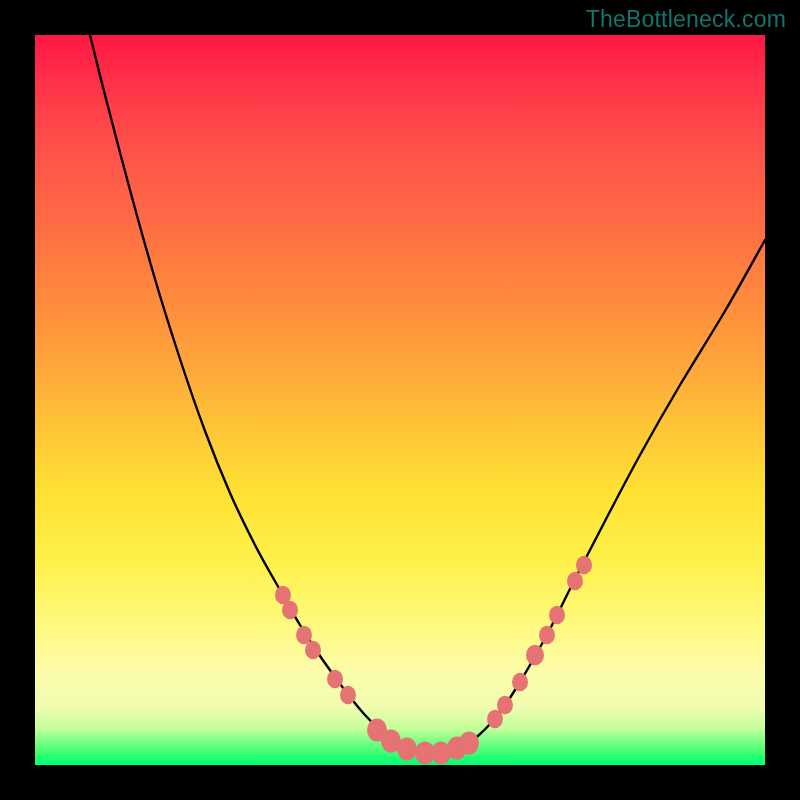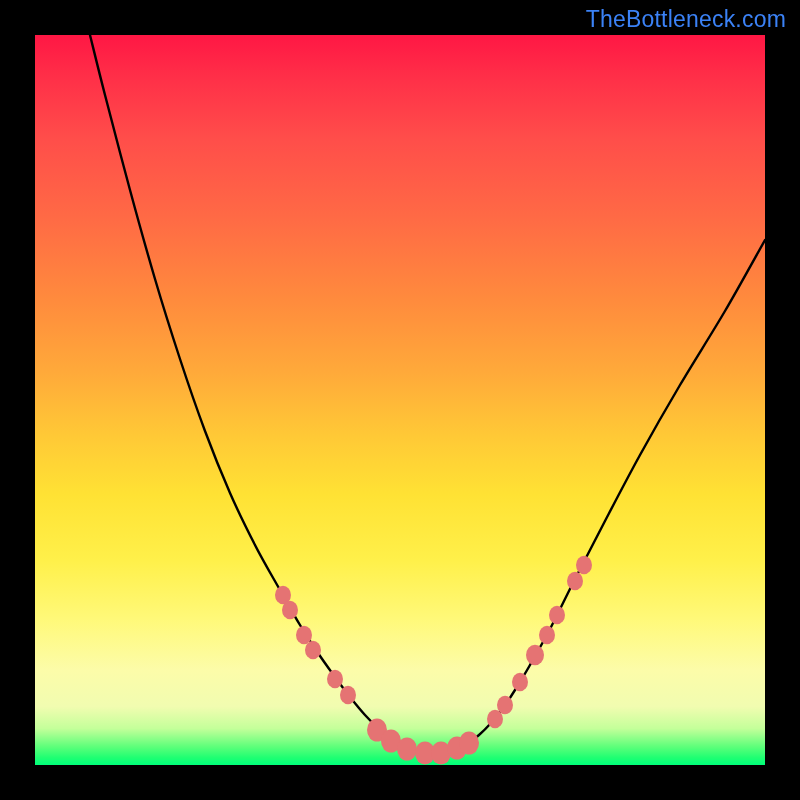--- a/index.html
+++ b/index.html
@@ -40,21 +40,21 @@
       #c4ff9a 95%,
       #5dff7a 97.5%,
       #1fff72 99%,
       #00ff7a 100%
     );
   }
   .watermark {
     position: absolute;
     top: 6px;
     right: 14px;
-    color: #3b82f6;
+    color: #0f766e;
     font-size: 23px;
     letter-spacing: 0.2px;
     font-weight: 500;
     user-select: none;
   }
   svg.overlay {
     position: absolute;
     left: 0;
     top: 0;
     width: 730px;

